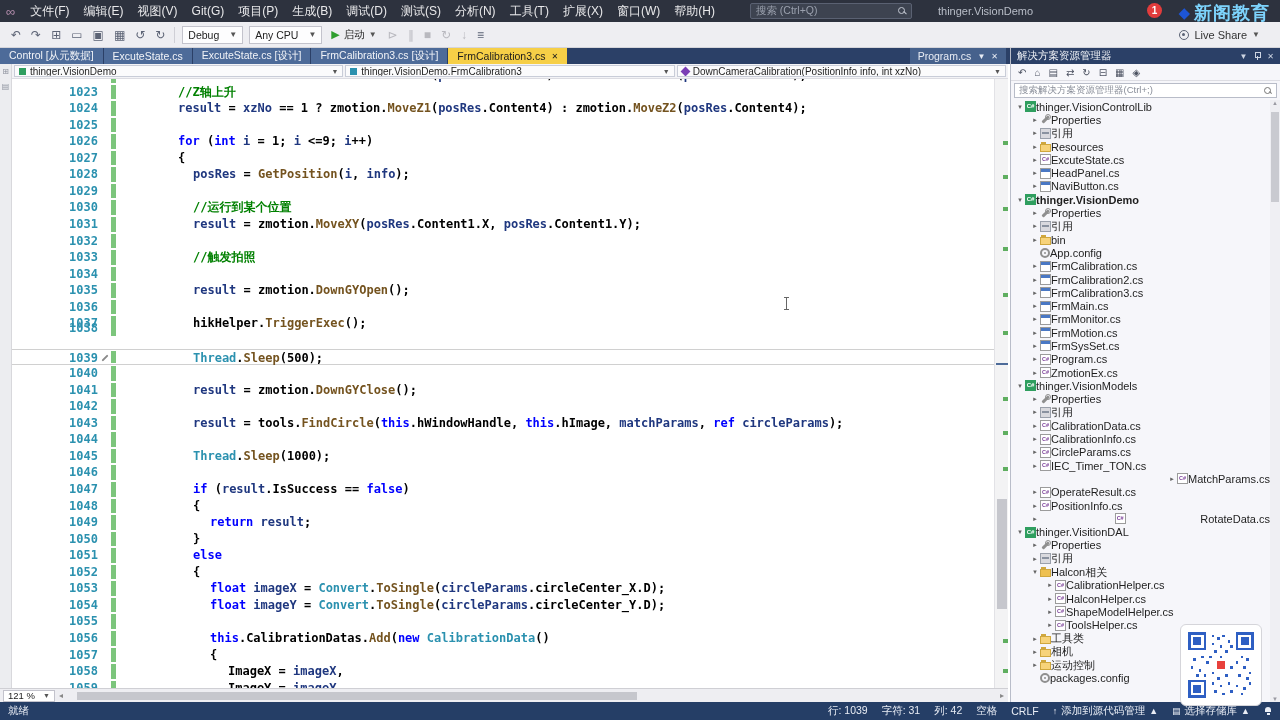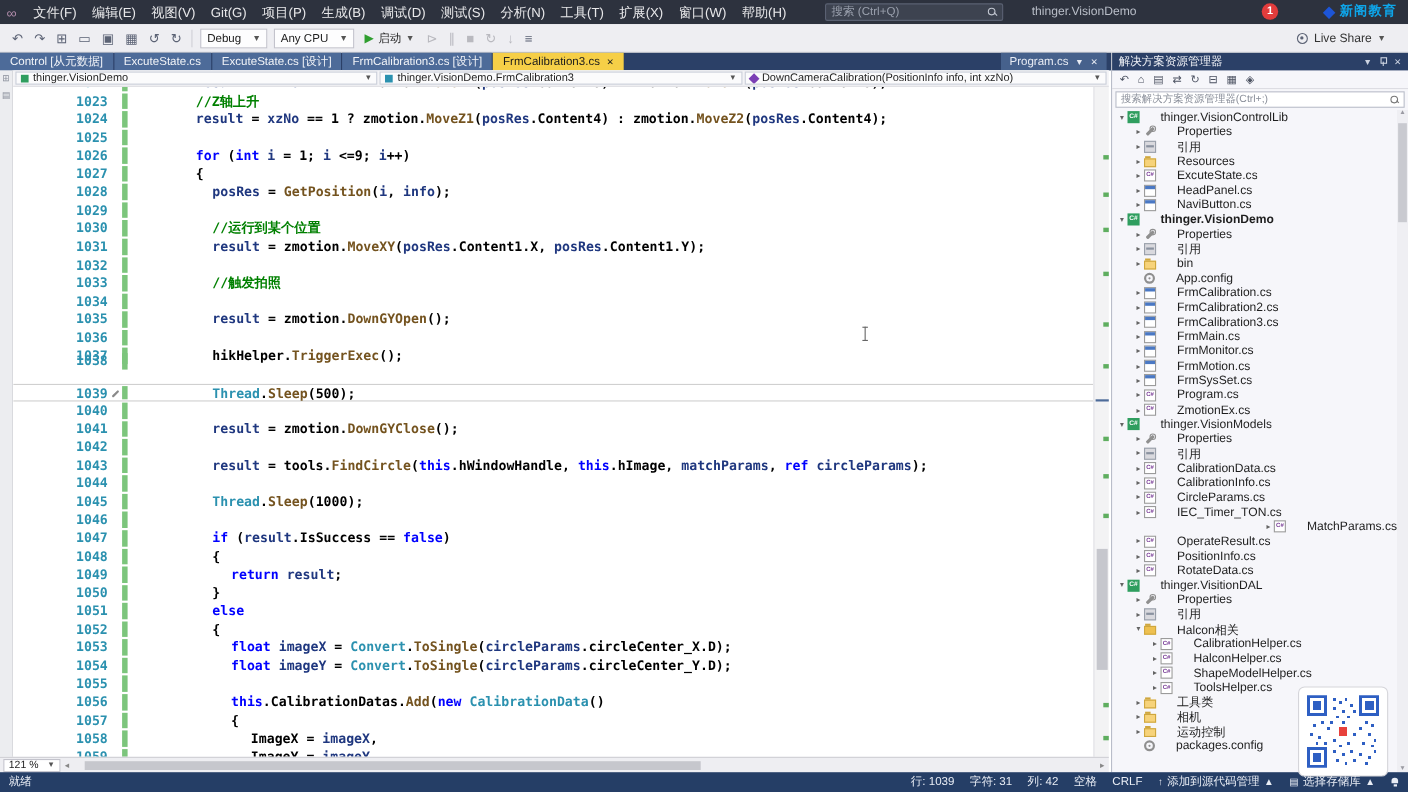--- a/index.html
+++ b/index.html
@@ -13,21 +13,21 @@
   .menu-item { font-size:12px; padding:0 7px; line-height:22px; cursor:default; }
   .qsearch { width:162px; height:16px; background:#3d4350; border:1px solid #5a6172; border-radius:2px; margin-left:28px; display:flex; align-items:center; justify-content:space-between; padding:0 5px; }
   .qsearch span.ph { font-size:10.5px; color:#9aa0ad; }
   .mag { position:relative; width:8px; height:8px; display:inline-block; }
   .mag::before { content:""; position:absolute; left:0; top:0; width:5px; height:5px; border:1.4px solid #c3c8d2; border-radius:50%; }
   .mag::after { content:""; position:absolute; left:5px; top:5px; width:3.5px; height:1.4px; background:#c3c8d2; transform:rotate(45deg); }
   .win-title { font-size:11px; color:#b9bec8; margin-left:26px; }
   .badge { position:absolute; right:118px; top:3px; width:15px; height:15px; border-radius:50%; background:#e23c3c; color:#fff; font-size:10px; font-weight:bold; text-align:center; line-height:15px; }
   .brand { position:absolute; right:10px; top:1px; display:flex; align-items:center; gap:4px; }
   .brand .star { color:#1d55d7; font-size:15px; }
-  .brand-text { color:#0ea5e9; font-size:12px; font-weight:bold; letter-spacing:1px;font-family:Liberation Serif, serif; }
+  .brand-text { color:#7dd3fc; font-size:18px; font-weight:bold; letter-spacing:1px;font-family:Liberation Serif, serif; }
 
   
   .toolbar { position:absolute; left:0; top:22px; width:1280px; height:26px; background:#eeeef2; border-bottom:1px solid #d5d5da; display:flex; align-items:center; padding:0 6px; }
   .tb-ic { font-size:12px; color:#5c6375; padding:0 5px; cursor:default; }
   .tb-ic.dim { color:#b9b9bf; }
   .tb-sep { width:1px; height:16px; background:#cfcfd6; margin:0 4px; }
   .combo { height:18px; background:#fdfdfe; border:1px solid #c3c3cc; font-size:10.5px; color:#222; display:flex; align-items:center; padding:0 5px; margin:0 3px; gap:10px; }
   .combo .car { font-size:8px; color:#555; }
   .start-btn { display:flex; align-items:center; gap:4px; margin:0 6px; font-size:10.5px; color:#1e1e1e; }
   .start-btn .play { color:#2f9e2f; font-size:11px; }
@@ -92,21 +92,21 @@
   .panel-tb { height:17px; border-bottom:1px solid #dddde3; display:flex; align-items:center; padding:0 4px; gap:2px; }
   .pt-ic { font-size:10px; color:#4b5160; padding:0 3px; }
   .psearch { margin:2px 3px; height:15px; background:#fff; border:1px solid #b8bcc8; display:flex; align-items:center; padding:0 4px; }
   .psearch .ph { font-size:9.5px; color:#8a8f9a; flex:1; white-space:nowrap; overflow:hidden; }
   .mag2 { position:relative; width:8px; height:8px; flex:none; }
   .mag2::before { content:""; position:absolute; left:0; top:0; width:5px; height:5px; border:1.3px solid #777; border-radius:50%; }
   .mag2::after { content:""; position:absolute; left:5px; top:5px; width:3px; height:1.3px; background:#777; transform:rotate(45deg); }
   .tree { position:absolute; left:0; top:52px; right:10px; bottom:0; overflow:hidden; }
   .trow { display:flex; align-items:center; height:13.3px; font-size:11px; color:#1e1e1e; white-space:nowrap; }
   .exp { width:10px; font-size:7px; color:#646464; text-align:center; flex:none; }
-  .tlabel { margin-left:19px; overflow:hidden; }
+  .tlabel { margin-left:0; overflow:hidden; }
   .tlabel.bold { font-weight:bold; }
   .tico { display:inline-block; width:11px; height:11px; position:relative; flex:none; }
   .tico-proj { background:#2f9e5f; }
   .tico-proj::after { content:"C#"; position:absolute; left:0; top:0; width:11px; text-align:center; font-size:6px; line-height:11px; color:#fff; font-weight:bold; }
   .tico-cs { background:#fff; border:1px solid #9b9b9b; }
   .tico-cs::after { content:"C#"; position:absolute; left:0; top:0; width:9px; text-align:center; font-size:5.5px; line-height:9px; color:#7a3e98; font-weight:bold; }
   .tico-form { background:#fff; border:1px solid #9b9b9b; }
   .tico-form::before { content:""; position:absolute; left:0; top:0; width:9px; height:3px; background:#4a78c4; }
   .tico-folder, .tico-foldero { background:#f7d37a; border:1px solid #cfa73e; height:8px; margin-top:2px; }
   .tico-folder::before, .tico-foldero::before { content:""; position:absolute; left:0; top:-3px; width:5px; height:2px; background:#cfa73e; }
@@ -650,21 +650,21 @@
         <div class="trow" style="padding-left: 19px;">
           <span class="exp">▸</span>
           <span class="tico tico-cs"></span>
           <span class="tlabel">OperateResult.cs</span>
         </div>
         <div class="trow" style="padding-left: 19px;">
           <span class="exp">▸</span>
           <span class="tico tico-cs"></span>
           <span class="tlabel">PositionInfo.cs</span>
         </div>
-        <div class="trow" style="padding-left: 19px;">
+        <div class="trow" style="padding-left: 19px; justify-content: space-between;">
           <span class="exp">▸</span>
           <span class="tico tico-cs"></span>
           <span class="tlabel">RotateData.cs</span>
         </div>
         <div class="trow" style="padding-left: 4px;">
           <span class="exp">▾</span>
           <span class="tico tico-proj"></span>
           <span class="tlabel">thinger.VisitionDAL</span>
         </div>
         <div class="trow" style="padding-left: 19px;">

